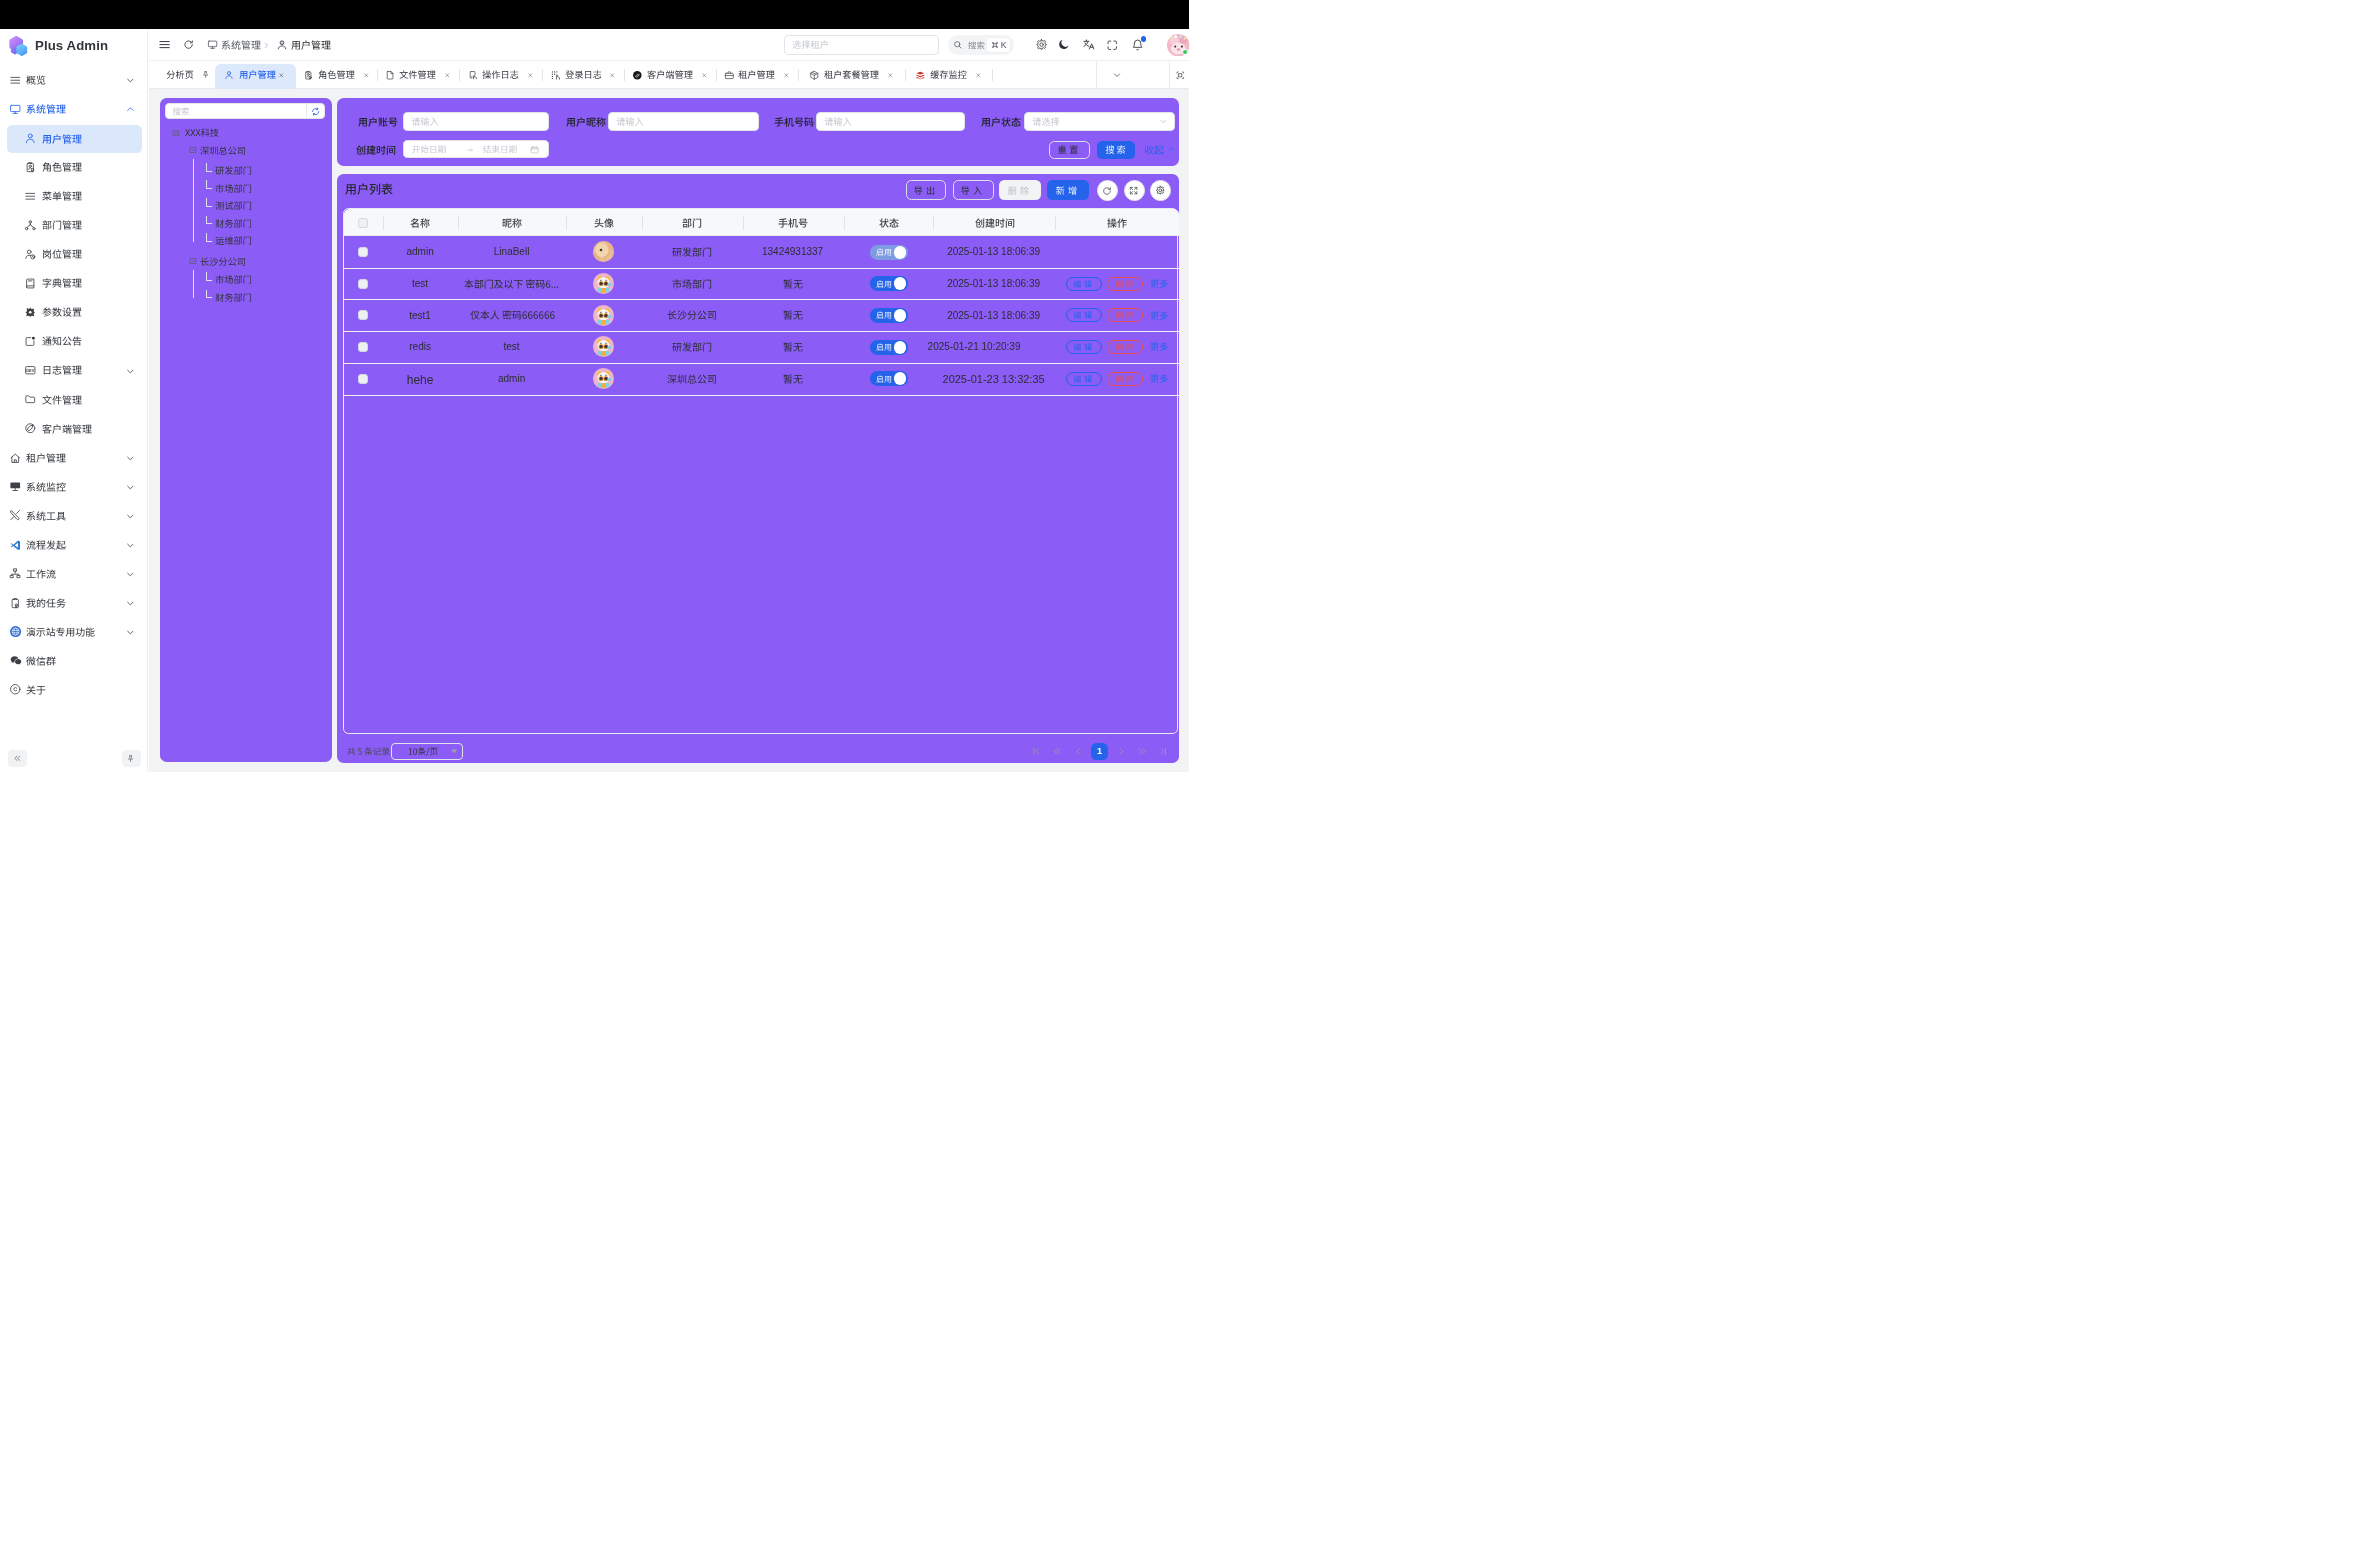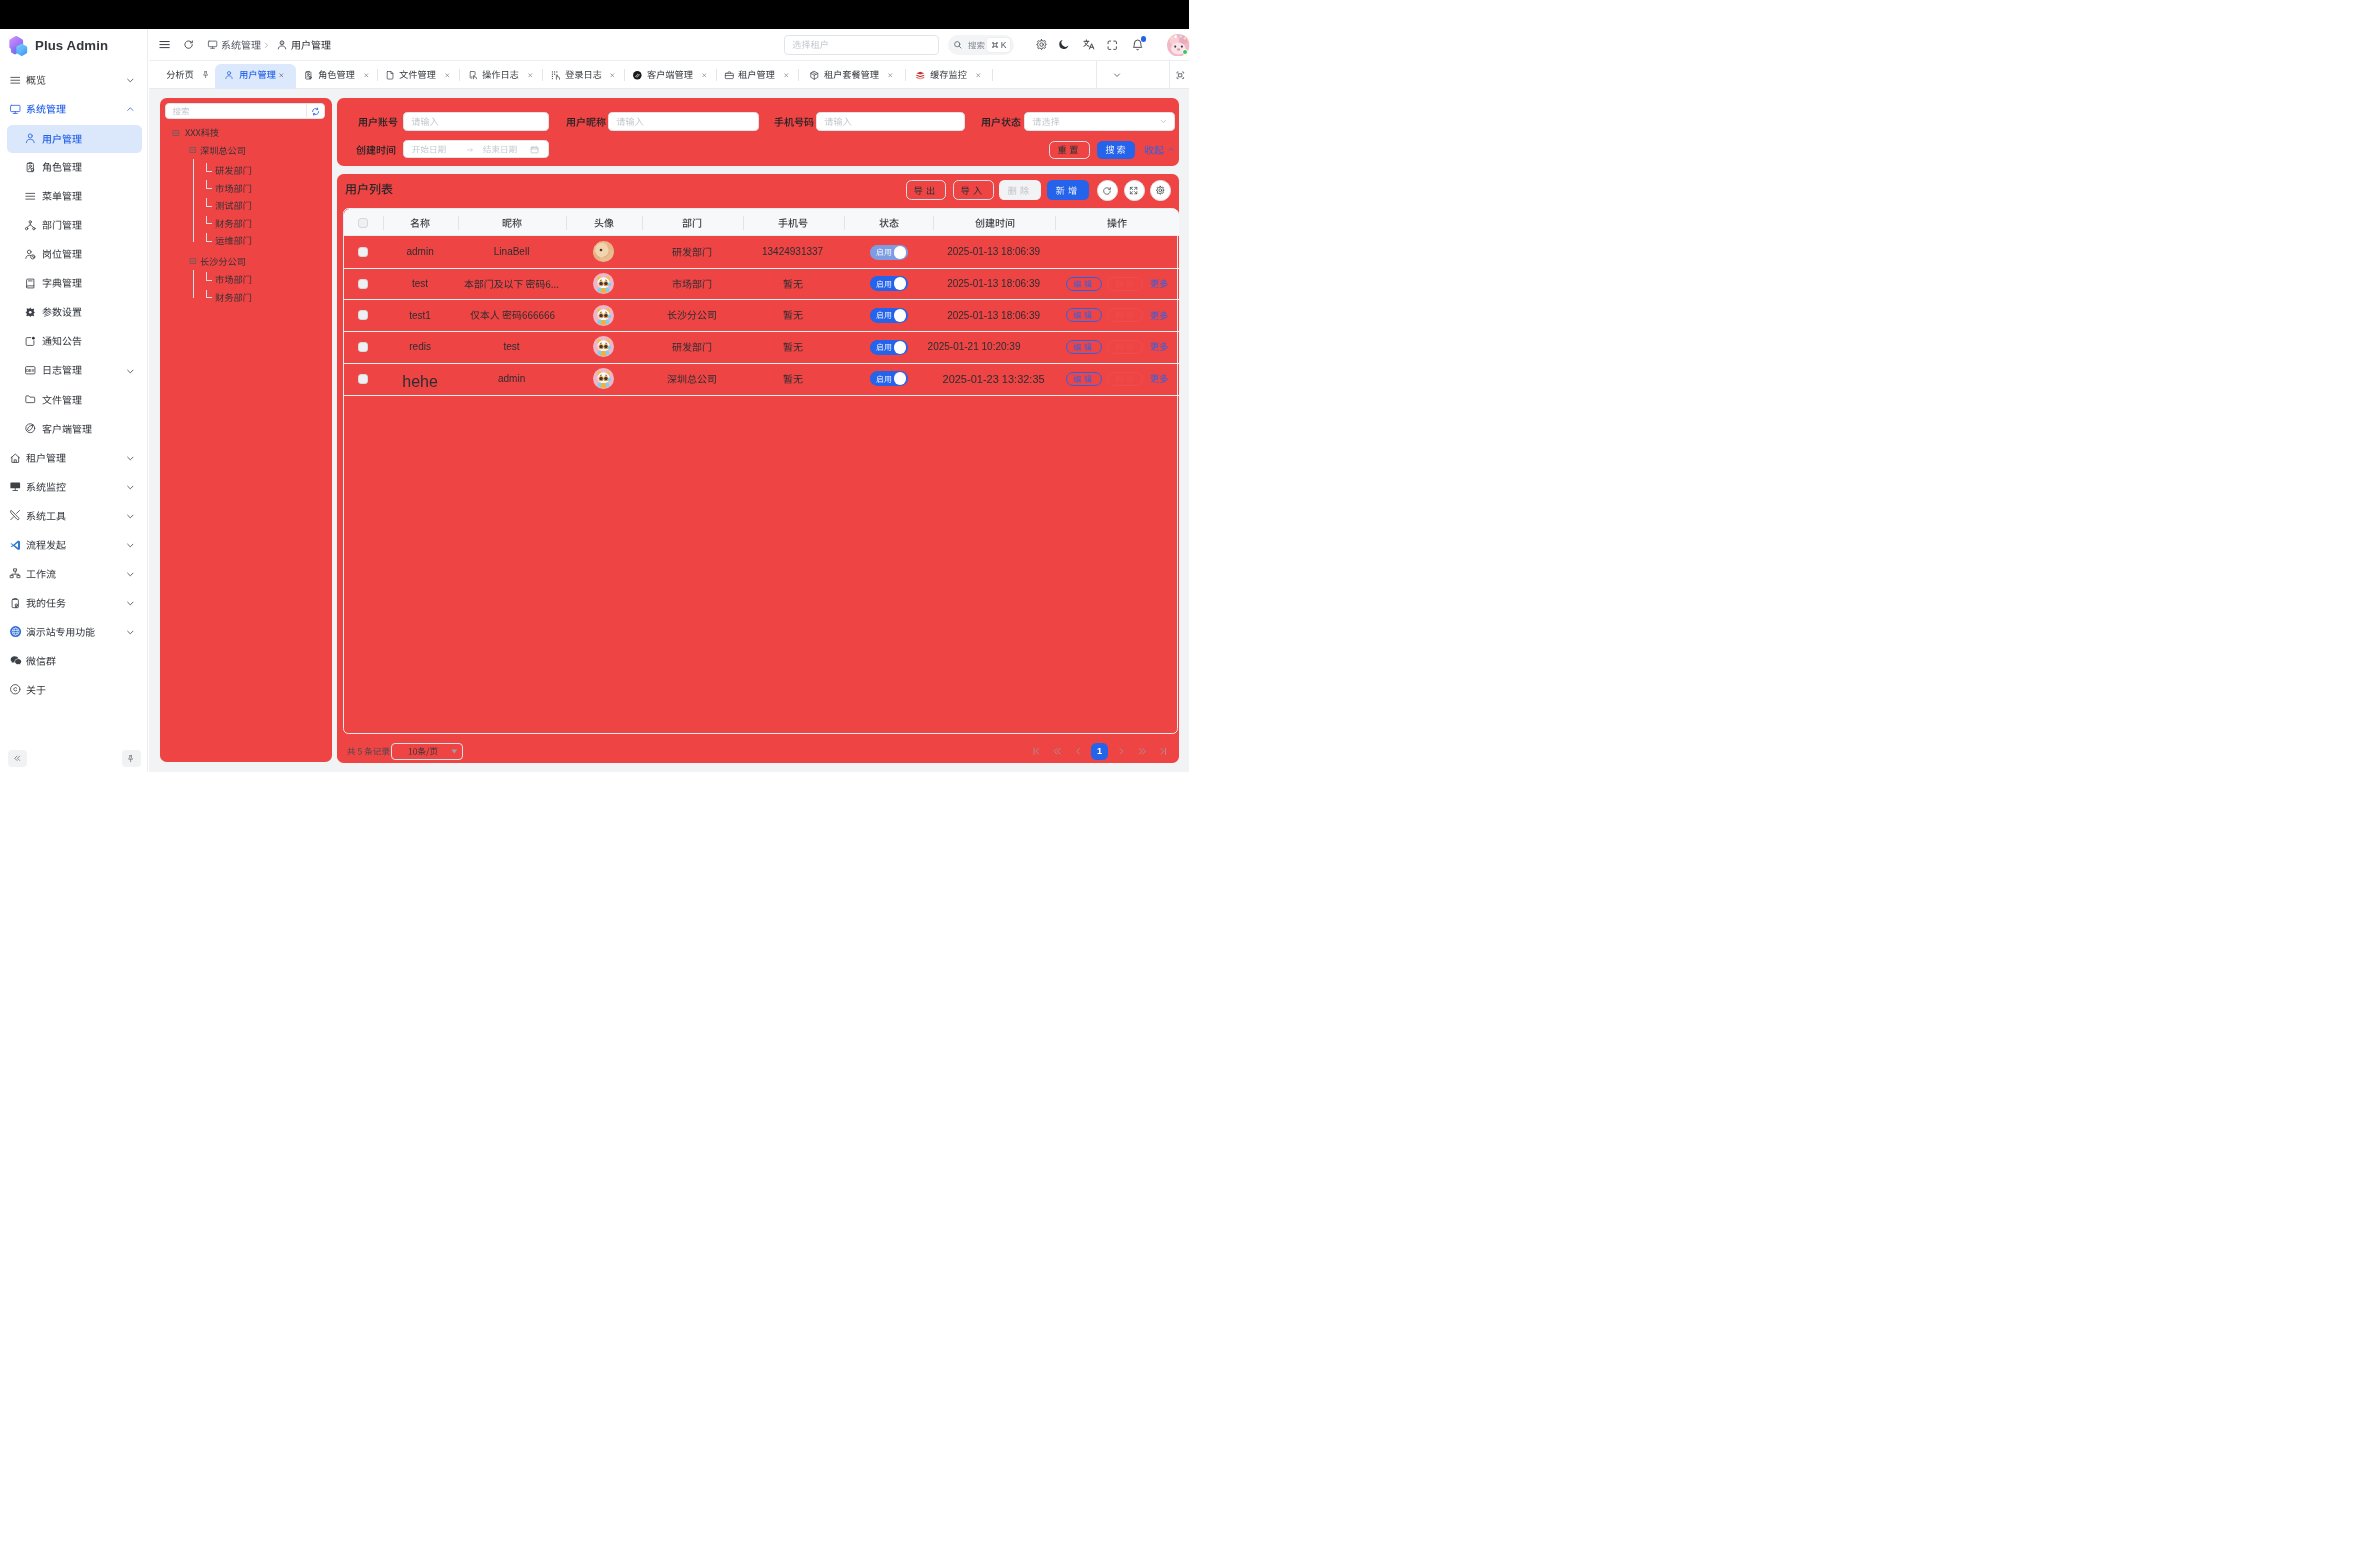--- a/index.html
+++ b/index.html
@@ -2,21 +2,21 @@
 <html style="font-size:10.6px"><head><meta charset="utf-8"><style>
 *{margin:0;padding:0;box-sizing:border-box}
 html,body{width:1189px;height:772px;overflow:hidden;font-family:"Liberation Sans",sans-serif;background:#fff}
 .abs{position:absolute}
 svg{display:block}
 .bar{position:absolute;left:0;top:0;width:1189px;height:29px;background:#000}
 .side{position:absolute;left:0;top:29px;width:148px;height:743px;background:#fff;border-right:0.7px solid #ebedf0}
 .hdr{position:absolute;left:149px;top:29px;width:1040px;height:32px;background:#fff;border-bottom:0.7px solid #edeef0}
 .tabs{position:absolute;left:149px;top:61px;width:1040px;height:28px;background:#fff;border-bottom:0.7px solid #e8eaed}
 .content{position:absolute;left:149px;top:89px;width:1040px;height:683px;background:#f2f3f5}
-.card{position:absolute;background:#ef4444;border-radius:6.6px}
+.card{position:absolute;background:#8b5cf6;border-radius:6.6px}
 .inp{position:absolute;border:0.7px solid #e0e3e8;border-radius:4.6px;background:#fff}
 .btn{position:absolute;border-radius:5.3px;display:flex;align-items:center;justify-content:center}
 .circle-btn{position:absolute;border:0.7px solid #e3e5e9;border-radius:50%;background:#fff}
 </style></head><body>
 <div class="bar"></div>
 <div class="side">
     <svg class="abs" style="left:8px;top:6px" width="21" height="20.5" viewBox="0 0 32 31">
       <defs>
         <linearGradient id="lgp" x1="0" y1="0" x2="0.8" y2="1">
           <stop offset="0" stop-color="#c88bfa"></stop>
@@ -1291,21 +1291,21 @@
           </g>
         </svg>
         <svg class="" style="position:absolute;left:806px;top:133px;" width="18.5" height="9.2" viewBox="0 0 2000 1000">
           <g fill="#2563eb" transform="translate(0,880) scale(1,-1)">
             <use href="#g146" x="0"></use>
             <use href="#g147" x="1000"></use>
           </g>
         </svg>
         <div class="abs" style="left:0;top:186px;width:835px;height:0.7px;background:#eef0f2"></div>
         <div class="abs" style="left:14.3px;top:165px;width:10.2px;height:10.2px;border:1px solid #d5d8dc;background:#eef0f2;border-radius:3px"></div>
-        <div class="abs" style="left:37px;top:164px;width:79px;text-align:center;font-size:16px;color:#2b2d31">hehe</div>
+        <div class="abs" style="left:37px;top:164px;width:79px;text-align:center;font-size:12px;color:#2b2d31">hehe</div>
         <div class="abs" style="left:102px;top:164px;width:132px;text-align:center;font-size:10px;color:#2b2d31">admin</div>
         <svg class="abs" style="left:249px;top:159px" width="21" height="21" viewBox="0 0 32 32">
           <defs>
             <clipPath id="a2c">
               <circle cx="16" cy="16" r="16"></circle>
             </clipPath>
           </defs>
           <g clip-path="url(#a2c)">
             <rect width="32" height="32" fill="#edb7c9"></rect>
             <circle cx="9.5" cy="8.5" r="3.4" fill="#f4c146"></circle>

